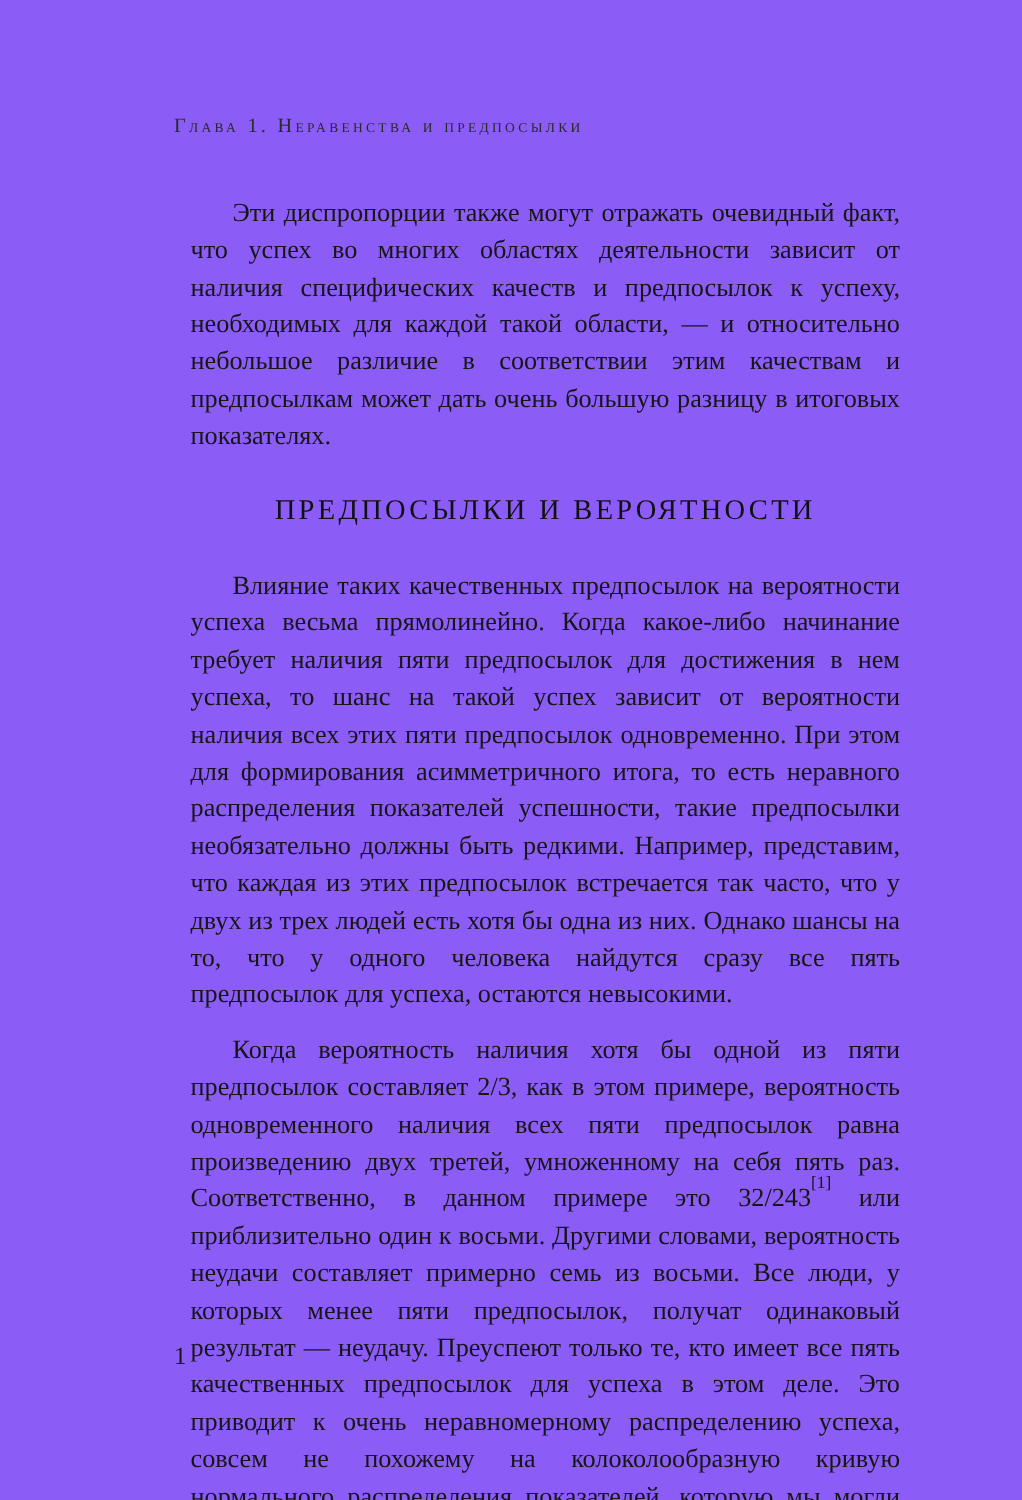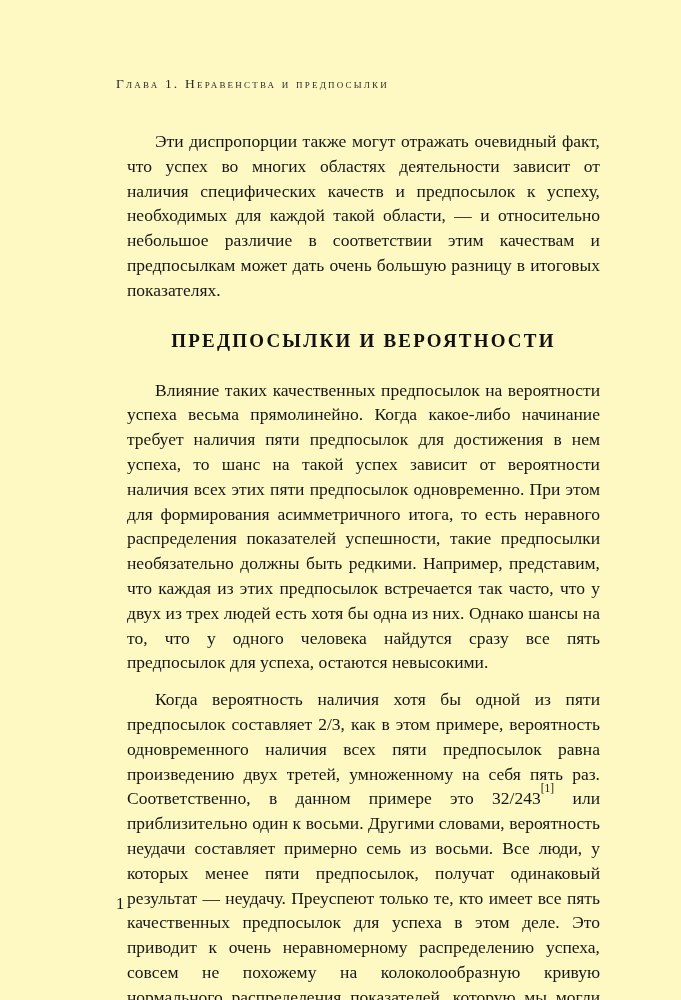--- a/index.html
+++ b/index.html
@@ -6,21 +6,21 @@
   html, body { margin: 0; padding: 0; }
   body {
     background: #e9e9e9;
     font-family: "Liberation Serif", "DejaVu Serif", serif;
   }
   .page {
     position: relative;
     width: 681px;
     height: 1000px;
     margin: 0 auto;
-    background: #fef9c3;
+    background: #8b5cf6;
     color: #161616;
     overflow: hidden;
   }
   .running-header {
     position: absolute;
     left: 116px;
     top: 76px;
     font-size: 13.5px;
     font-variant: small-caps;
     letter-spacing: 2.2px;
@@ -38,21 +38,21 @@
     font-size: 17.5px;
     line-height: 24.8px;
     text-align: justify;
     text-indent: 28px;
     color: #161616;
   }
   .section-heading {
     margin: 25px 0 24px 0;
     font-size: 19px;
     line-height: 26px;
-    font-weight: bold;
+    font-weight: normal;
     text-align: center;
     letter-spacing: 2.2px;
     color: #111111;
     white-space: nowrap;
   }
   .fnref {
     font-size: 11.5px;
     line-height: 0;
     position: relative;
     top: -6px;

